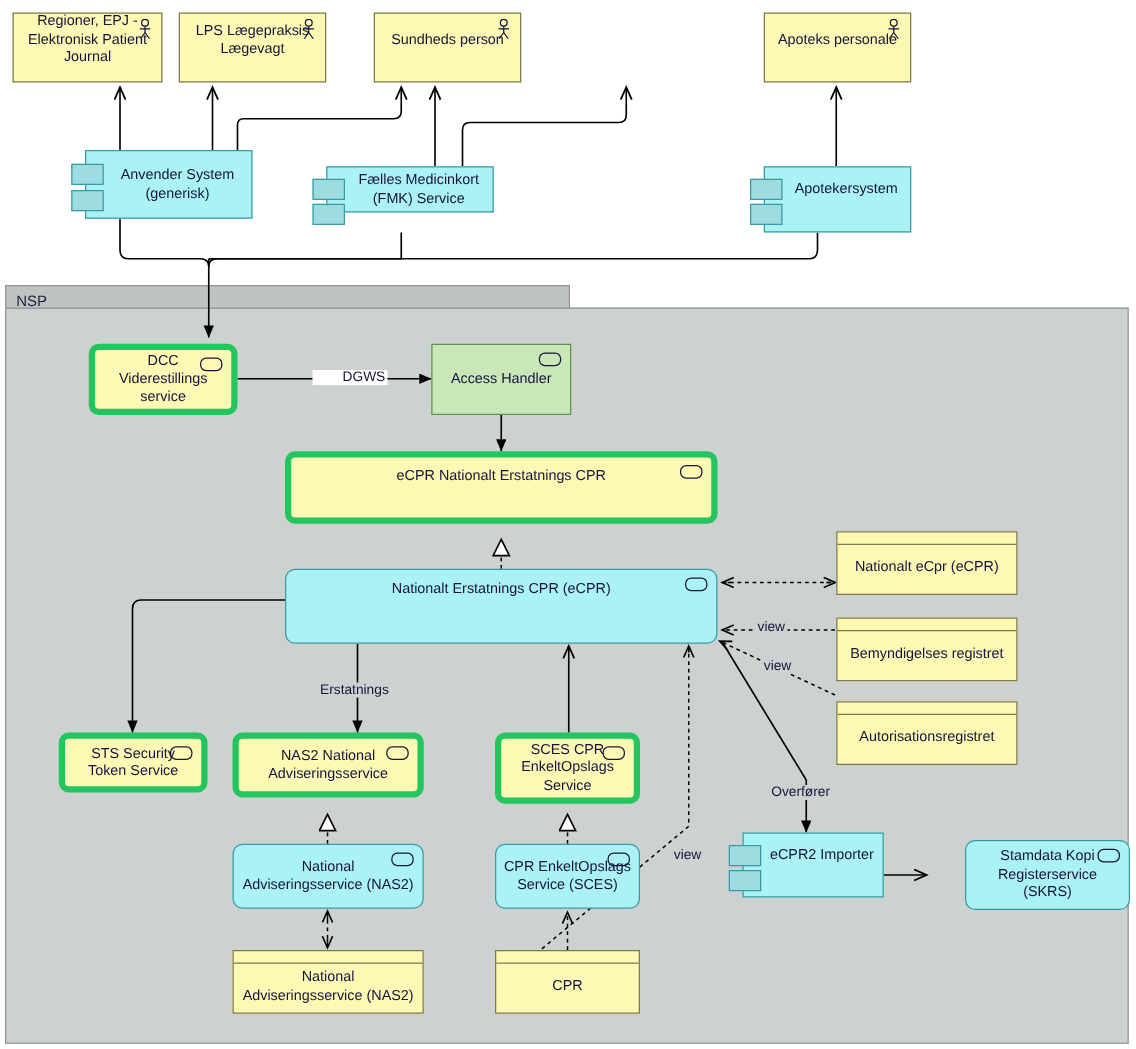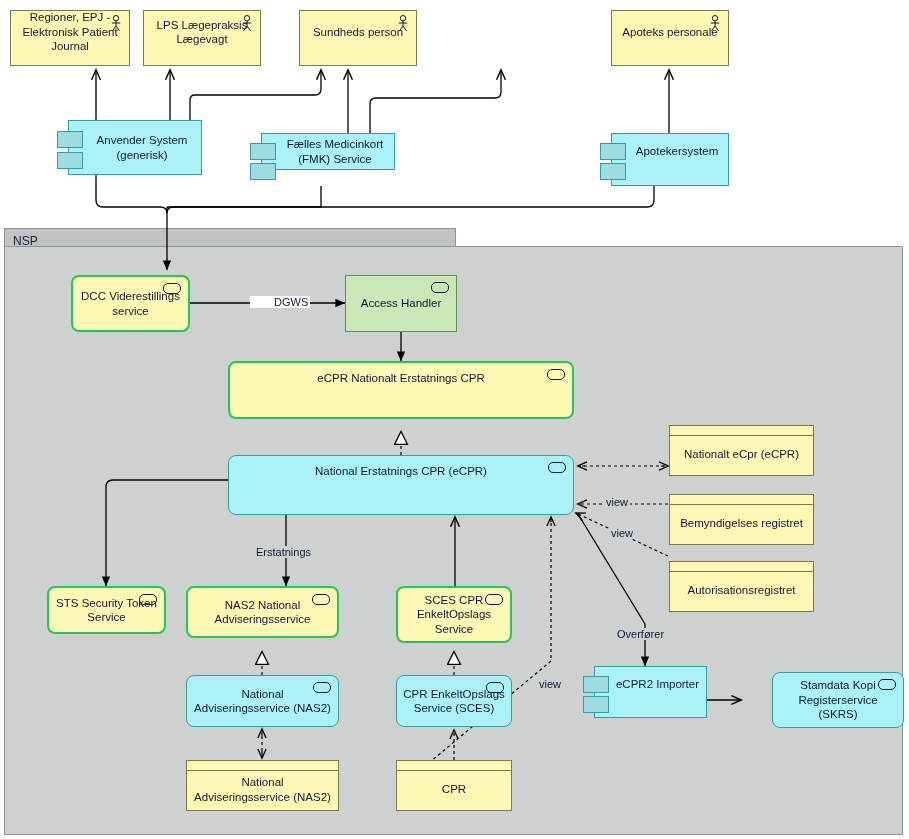--- a/index.html
+++ b/index.html
@@ -10,21 +10,21 @@
   .nsp-body{position:absolute;background:#cdd1d0;border:1px solid #8f9694;box-sizing:border-box;}
   .nsp-tab{position:absolute;background:#bfc3c2;border:1px solid #8f9694;box-sizing:border-box;}
   .nsp-tab-label{position:absolute;font-size:12px;color:#1d1d3a;left:8px;top:5px;}
 
   
   .node{position:absolute;box-sizing:border-box;display:flex;align-items:center;
         justify-content:center;text-align:center;line-height:1.25;
         font-size:11.5px;color:#15153a;padding:2px 6px;}
 
   .actor-box{background:#fdf8b4;border:1px solid #7d7a4e;}
-  .svc-yellow{background:#fdf8b4;border:2px solid #22c55e;border-radius:8px;}
+  .svc-yellow{background:#fdf8b4;border:5px solid #22c55e;border-radius:8px;}
   .svc-blue{background:#aaf2f6;border:1px solid #3a9aa3;border-radius:8px;}
   .svc-green{background:#c9e7b7;border:1px solid #5f9150;border-radius:0;}
   .comp-blue{background:#aaf2f6;border:1px solid #3a9aa3;}
 
   .node .label{display:block;width:100%;}
   .actor-box .label{transform:translateY(-6px);}
 
   
   .dataobj{background:#fdf8b4;border:1px solid #7d7a4e;}
   .dataobj .band{position:absolute;left:0;right:0;top:9px;height:1px;background:#7d7a4e;}
@@ -214,21 +214,21 @@
     <span class="label">Access Handler</span>
   </div>
 
   <div class="node svc-yellow" style="left:228px;top:361px;width:346px;height:58px;align-items:flex-start;">
     <span class="iface"></span>
     <span class="label" style="padding-top:6px;">eCPR Nationalt Erstatnings CPR</span>
   </div>
 
   <div class="node svc-blue" style="left:228px;top:455px;width:346px;height:60px;align-items:flex-start;">
     <span class="iface"></span>
-    <span class="label" style="padding-top:6px;">National Erstatnings CPR (eCPR)</span>
+    <span class="label" style="padding-top:6px;">Nationalt Erstatnings CPR (eCPR)</span>
   </div>
 
   <div class="node svc-yellow" style="left:47px;top:586px;width:119px;height:48px;">
     <span class="iface"></span>
     <span class="label">STS Security Token Service</span>
   </div>
 
   <div class="node svc-yellow" style="left:186px;top:586px;width:153px;height:52px;">
     <span class="iface"></span>
     <span class="label">NAS2 National Adviseringsservice</span>

